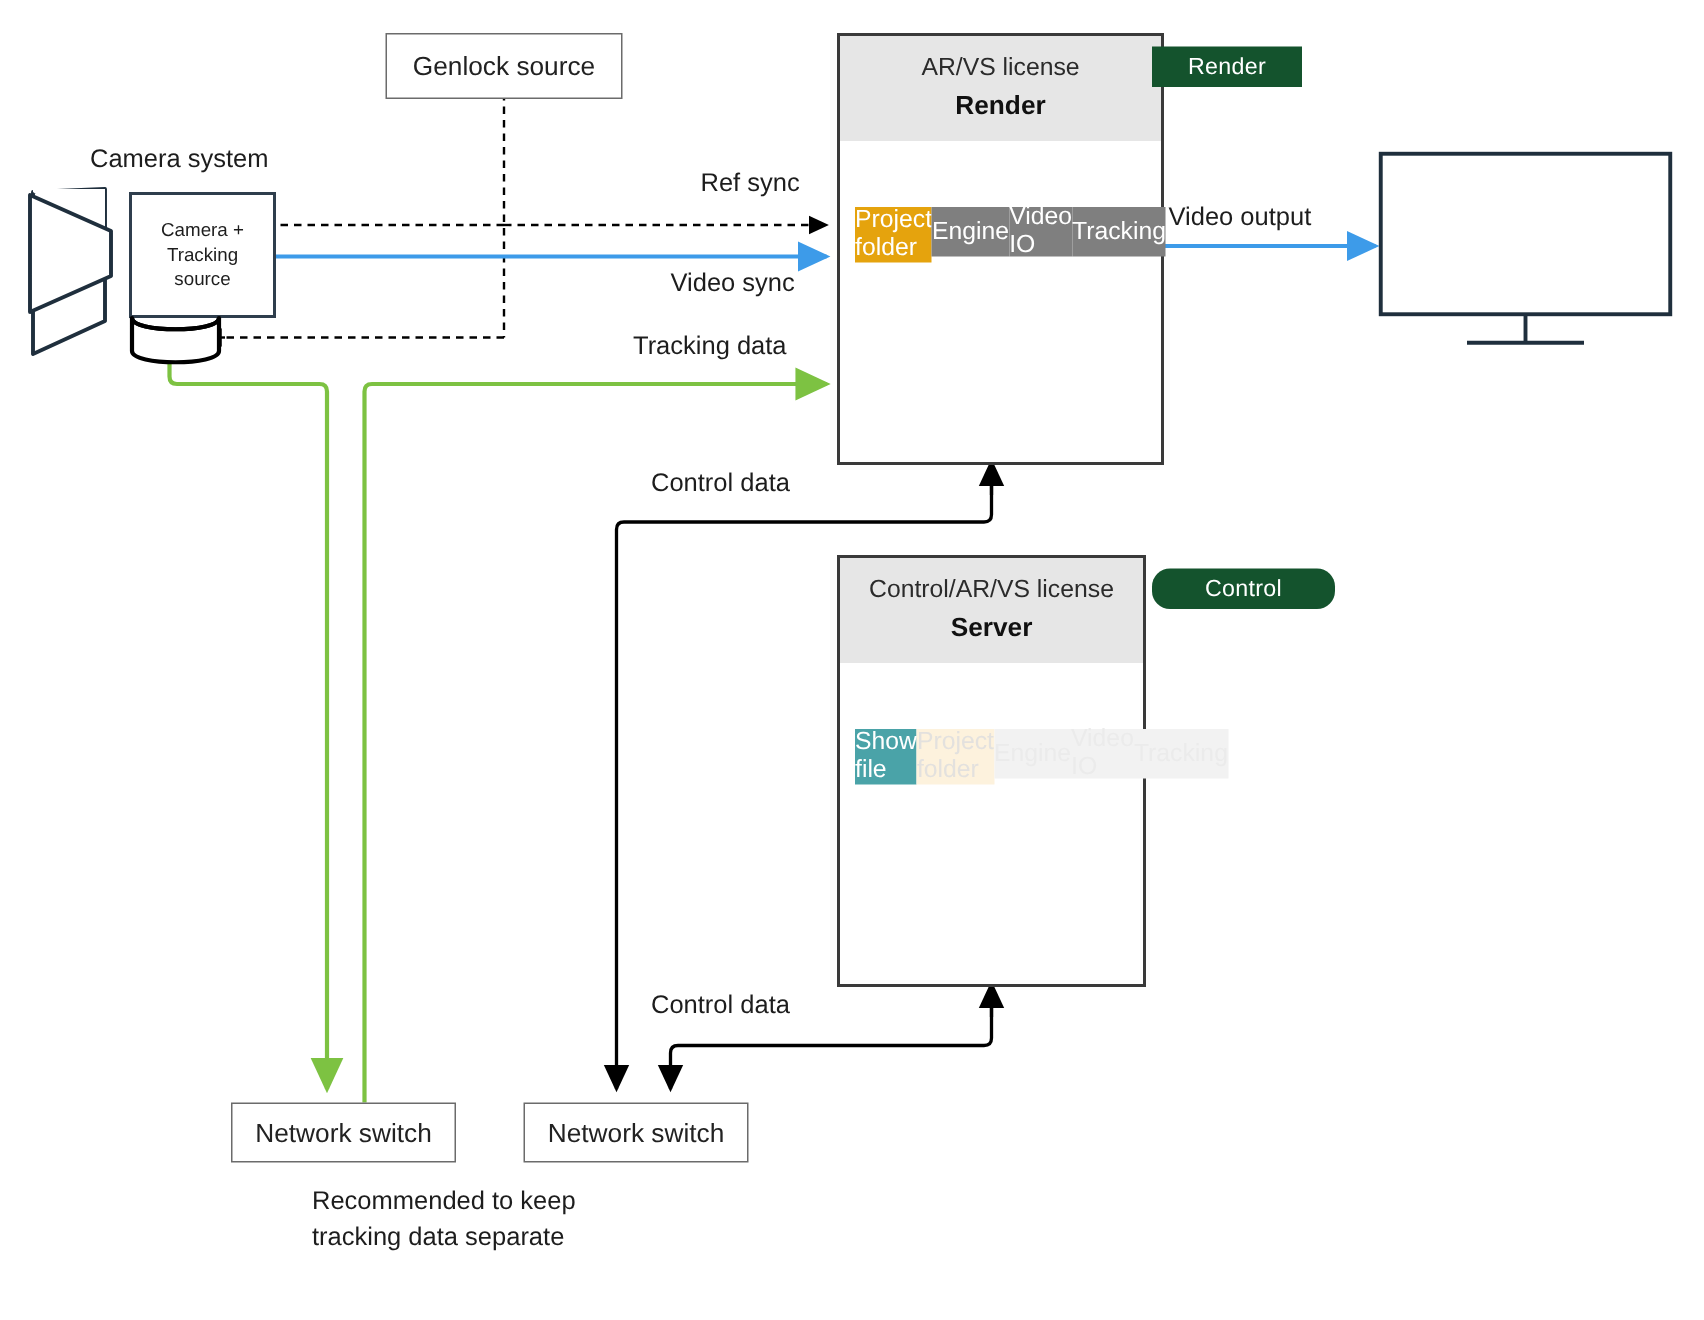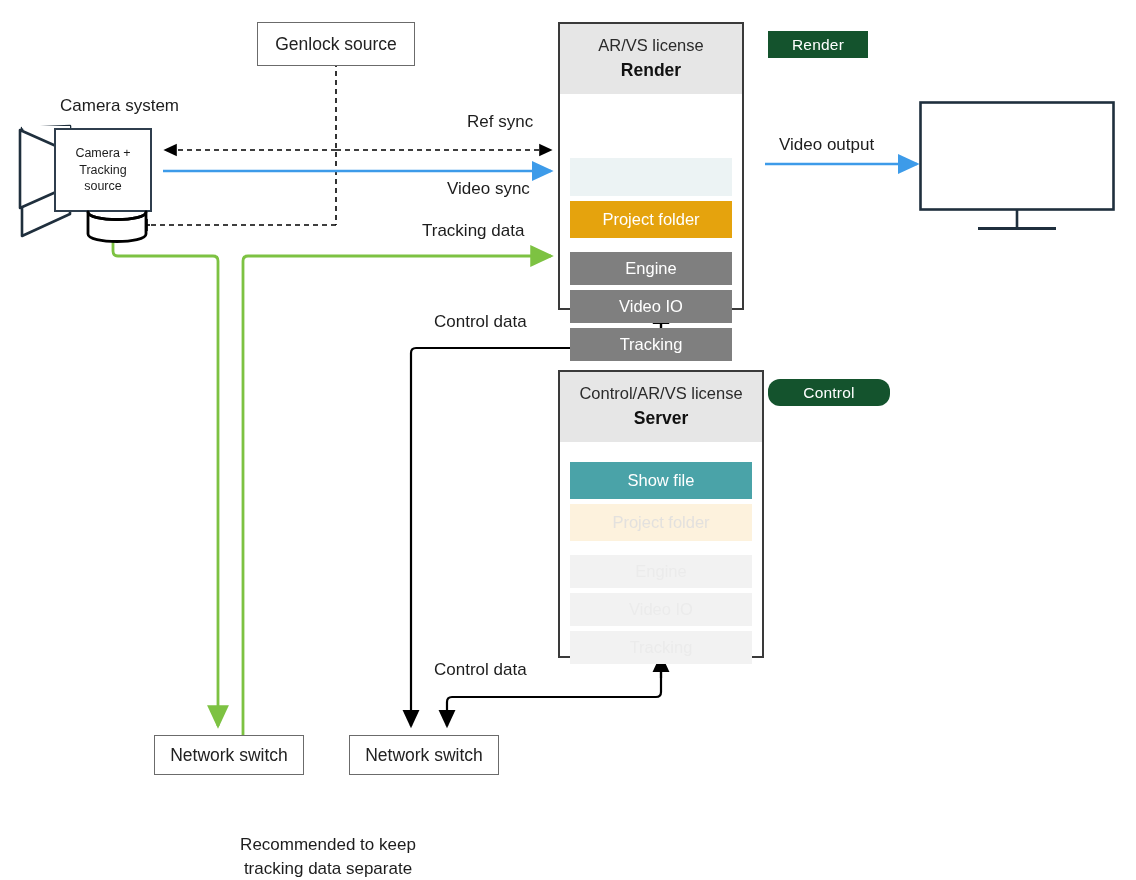--- a/index.html
+++ b/index.html
@@ -36,21 +36,21 @@
     background:#e6e6e6;
     text-align:center;
     padding:11px 6px 12px 6px;
     line-height:1.32;
   }
   .machine-head .lic{font-size:16.5px;color:#2b2b2b;display:block;}
   .machine-head .role{font-size:17.5px;font-weight:bold;color:#111;display:block;margin-top:2px;}
   .machine-body{
     flex:1;
     padding:20px 10px 9px 10px;
-    display:flex;flex-direction:column;
+    display:flex;flex-direction:row;margin-top:24px;
   }
   .slot{
     height:30px;
     display:flex;align-items:center;justify-content:center;
     font-size:16.5px;
     margin-bottom:4px;
     box-sizing:border-box;
   }
   .slot.empty{background:#ecf3f4;height:38px;margin-bottom:5px;}
   .slot.orange{background:#e5a30d;color:#ffffff;height:37px;margin-bottom:14px;}
@@ -71,21 +71,21 @@
   }
 
   
   .lbl{
     position:absolute;
     font-size:17px;
     color:#1d1d1d;
     white-space:nowrap;
   }
   .lbl.italic{}
-  .lbl.center{text-align:center;white-space:normal;line-height:1.42;margin-top:44px;}
+  .lbl.center{text-align:left;white-space:normal;line-height:1.42;}
 
   
   .camera-body{
     position:absolute;
     border:2px solid #2f3e4d;
     background:#fff;
     display:flex;align-items:center;justify-content:center;
     font-size:12.5px;line-height:1.32;text-align:center;color:#1d1d1d;
   }
   svg.cam-art{position:absolute;}
@@ -146,38 +146,38 @@
     <path d="M56,8 L56,96 L8,118 L8,10 Z" transform="translate(-2,-4)" fill="#ffffff" stroke="#1f2f3d" stroke-width="2.6" stroke-linejoin="round"></path>
 
     <path d="M52,28 L52,72 L16,94 L16,6 Z" transform="translate(-2,-4)" fill="#ffffff" stroke="none"></path>
     <path d="M54,4 L54,40 L6,6 L6,4 Z" fill="#ffffff" stroke="none"></path>
   </svg>
 
   <svg class="cam-art" style="left:14px;top:126px;width:64px;height:86px;" viewBox="0 0 64 86">
     <path d="M60,28 L6,4 L6,82 L60,58 Z" fill="#ffffff" stroke="#1f2f3d" stroke-width="2.6" stroke-linejoin="round"></path>
   </svg>
 
-  <div class="camera-body" style="left:54px;top:128px;width:94px;height:80px;">
+  <div class="camera-body" style="left:86px;top:128px;width:94px;height:80px;">
     <div>
       <span>Camera +</span><br>
       <span>Tracking</span><br>
       <span>source</span>
     </div>
   </div>
 
   <svg class="cam-art" style="left:82px;top:206px;width:70px;height:42px;" viewBox="0 0 70 42">
     <path d="M6,6 C6,16 64,16 64,6 L64,28 C64,38 6,38 6,28 Z" fill="#ffffff" stroke="#000000" stroke-width="2.8" stroke-linejoin="round"></path>
     <path d="M6,6 C6,16 64,16 64,6" fill="none" stroke="#000000" stroke-width="2.8"></path>
   </svg>
 
   <div class="node plainbox" style="left:257px;top:22px;width:158px;height:44px;">
     <span>Genlock source</span>
   </div>
 
-  <div class="node machine" style="left:558px;top:22px;width:186px;height:288px;gap:44px;">
+  <div class="node machine" style="left:558px;top:22px;width:218px;height:288px;">
     <div class="machine-head">
       <span class="lic">AR/VS license</span>
       <span class="role">Render</span>
     </div>
     <div class="machine-body">
       <div class="slot empty"></div>
       <div class="slot orange">Project folder</div>
       <div class="slot grey">Engine</div>
       <div class="slot grey">Video IO</div>
       <div class="slot grey last">Tracking</div>

